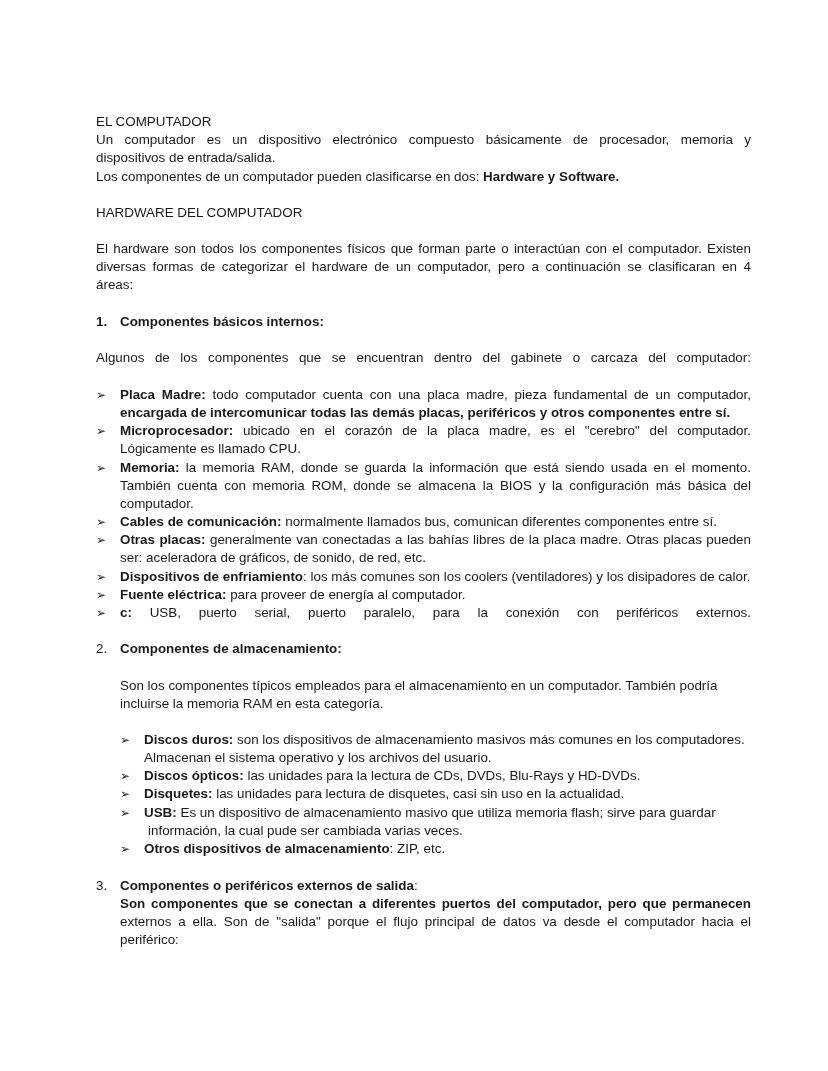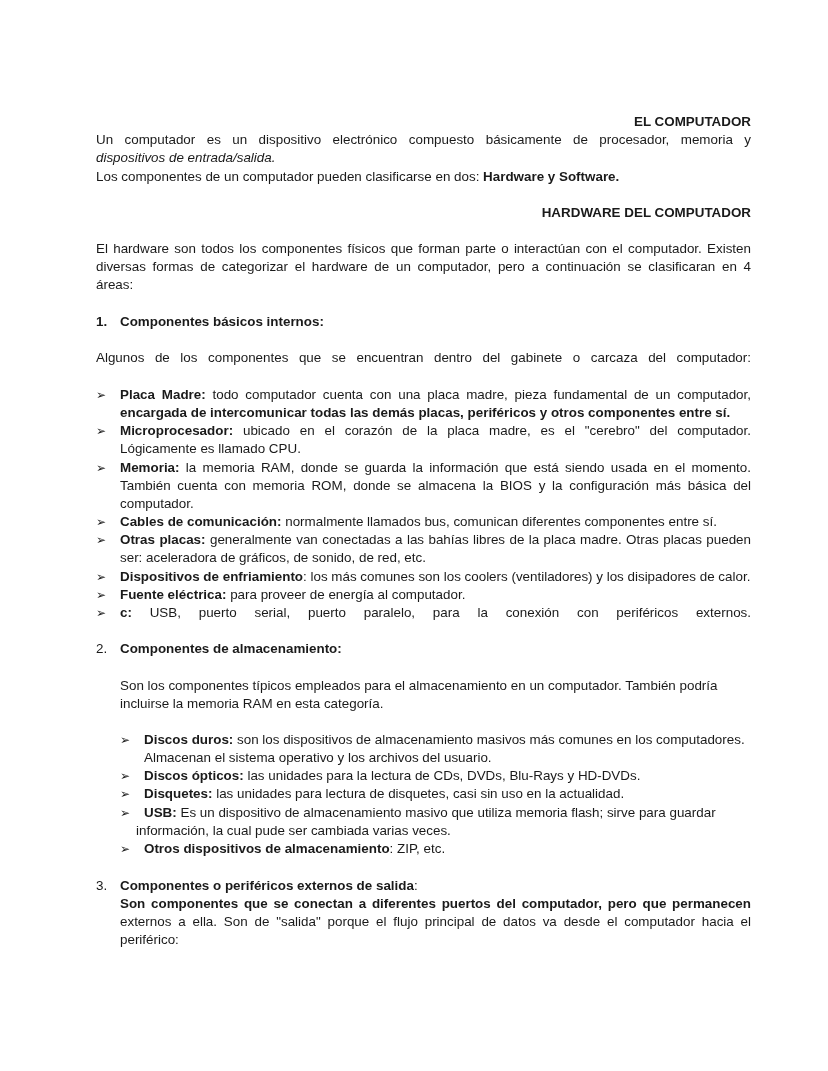--- a/index.html
+++ b/index.html
@@ -4,34 +4,34 @@
   <style>
     html, body { margin: 0; padding: 0; background: #ffffff; }
     body {
       width: 828px; height: 1071px; position: relative; overflow: hidden;
       font-family: "Liberation Sans", sans-serif;
       color: #1a1a1a;
       font-size: 13.4px;
     }
     .page { position: absolute; left: 96px; top: 113px; width: 655px; }
     .line { position: absolute; left: 0; white-space: nowrap; line-height: 18px; }
-    .title { font-weight: bold; text-align: right; width: 655px; }
+    .title { font-weight: normal; text-align: left; width: 655px; }
     .just { text-align: justify; text-align-last: justify; width: 655px; white-space: normal; }
     b { font-weight: bold; }
     .bullet { position: absolute; left: 0; width: 16px; font-size: 12px; }
   </style>
 </head>
 <body>
 
 <div class="page">
 
   <div class="line title" style="top:0px;">EL COMPUTADOR</div>
 
   <div class="line just" style="top:18px;">Un computador es un dispositivo electrónico compuesto básicamente de procesador, memoria y</div>
-  <div class="line" style="top:36px;font-style:italic;">dispositivos de entrada/salida.</div>
+  <div class="line" style="top:36px;">dispositivos de entrada/salida.</div>
   <div class="line" style="top:55px;">
     <span>Los componentes de un computador pueden clasificarse en dos: </span><b>Hardware y  Software.</b>
   </div>
 
   <div class="line title" style="top:91px;">HARDWARE DEL COMPUTADOR</div>
 
   <div class="line just" style="top:127px;">El hardware son todos los componentes físicos que forman parte o interactúan con el computador. Existen</div>
   <div class="line just" style="top:145px;">diversas formas de categorizar el hardware de un computador, pero a continuación se clasificaran en 4</div>
   <div class="line" style="top:163px;">áreas:</div>
 
@@ -84,21 +84,21 @@
   <div class="line" style="top:636px; left:48px;">Almacenan el sistema operativo y los archivos del usuario.</div>
 
   <div class="line bullet" style="top:654px; left:24px;">➢</div>
   <div class="line" style="top:654px; left:48px;"><b>Discos ópticos:</b><span> las unidades para la lectura de CDs, DVDs, Blu-Rays y HD-DVDs.</span></div>
 
   <div class="line bullet" style="top:672px; left:24px;">➢</div>
   <div class="line" style="top:672px; left:48px;"><b>Disquetes:</b><span> las unidades para lectura de disquetes, casi sin uso en la actualidad.</span></div>
 
   <div class="line bullet" style="top:691px; left:24px;">➢</div>
   <div class="line" style="top:691px; left:48px;"><b>USB:</b><span> Es un dispositivo de almacenamiento masivo que utiliza memoria flash; sirve para guardar</span></div>
-  <div class="line" style="top:709px; left:40px;">información, la cual pude ser cambiada varias veces.</div>
+  <div class="line" style="top:709px; left:52px;">información, la cual pude ser cambiada varias veces.</div>
 
   <div class="line bullet" style="top:727px; left:24px;">➢</div>
   <div class="line" style="top:727px; left:48px;"><b>Otros dispositivos de almacenamiento</b><span>: ZIP, etc.</span></div>
 
   <div class="line" style="top:764px;">3.</div>
   <div class="line" style="top:764px; left:24px;"><b>Componentes o periféricos externos de salida</b><span>:</span></div>
 
   <div class="line just" style="top:782px; left:24px; width:631px;font-weight:bold;">Son componentes que se conectan a diferentes puertos del computador, pero que permanecen</div>
   <div class="line just" style="top:800px; left:24px; width:631px;">externos a ella. Son de "salida" porque el flujo principal de datos va desde el computador hacia el</div>
   <div class="line" style="top:818px; left:24px;">periférico:</div>

